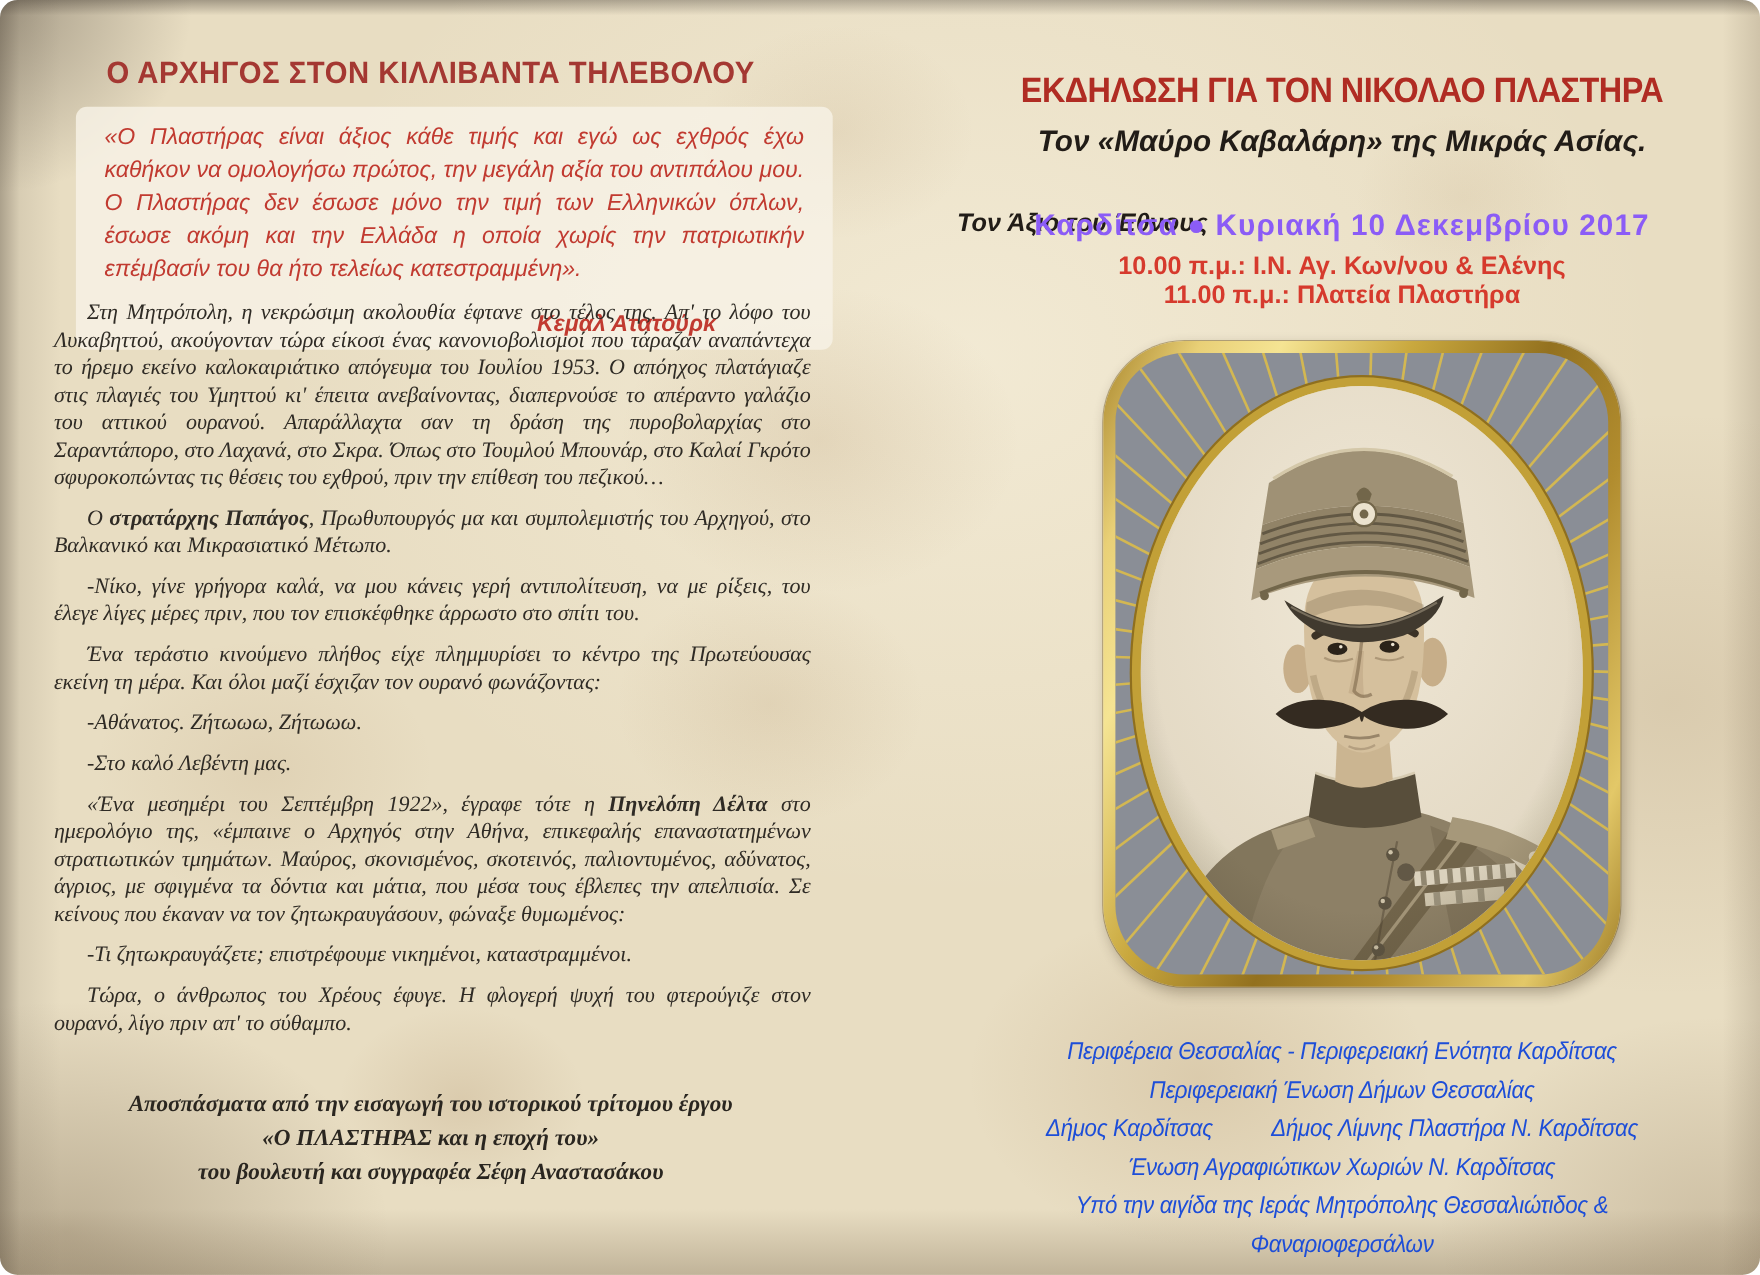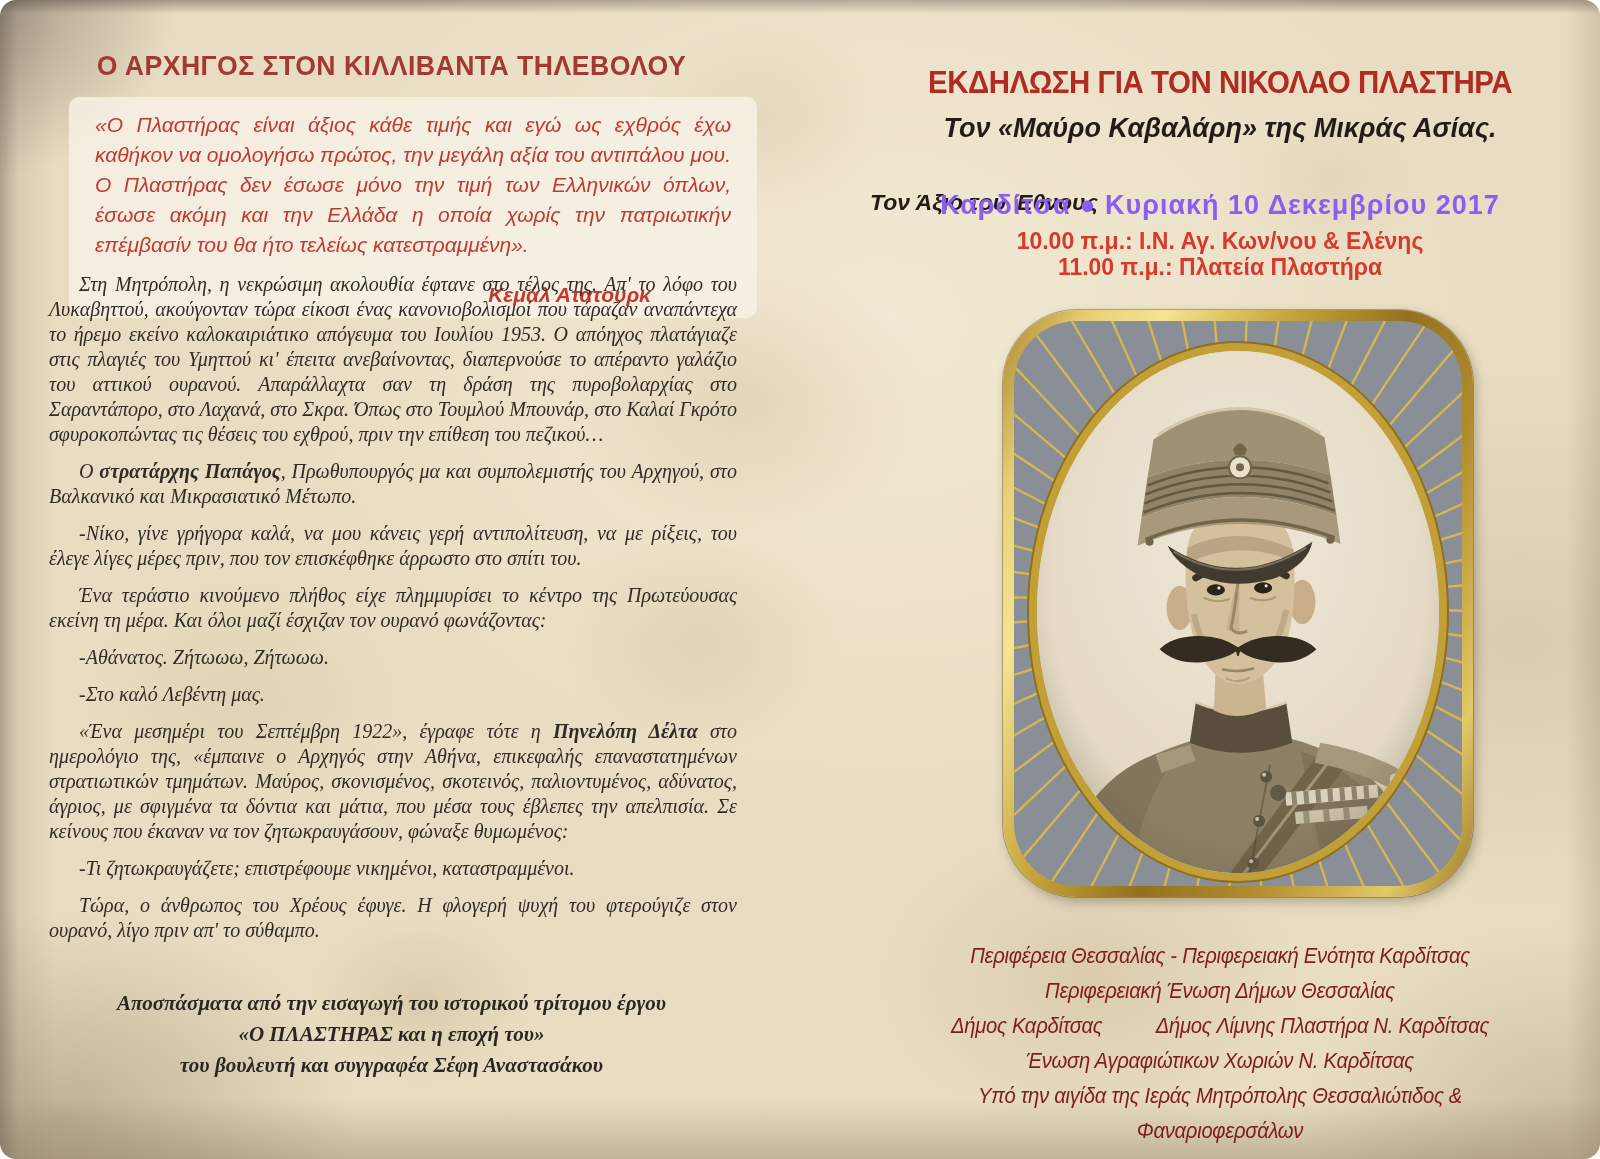--- a/index.html
+++ b/index.html
@@ -56,21 +56,21 @@
     background:linear-gradient(115deg,#a8852b 0%,#e9d077 12%,#f5e493 22%,#c9a83e 38%,#93711f 55%,#b18c2e 70%,#e3c868 88%,#9c7a24 100%);
     box-shadow:0 0 0 1px rgba(110,85,25,.45), 3px 5px 12px rgba(50,38,15,.30);}
   .frame-inner{position:relative;width:448px;height:565px;border-radius:63px;background:#8a8e96;overflow:hidden;}
   .rays{position:absolute;inset:0;width:100%;height:100%;}
   .rays line{stroke:#d7ba4e;stroke-width:2.4;opacity:.95;}
   .oval{position:absolute;left:15px;top:22px;width:418px;height:538px;box-sizing:border-box;
     border-radius:50%;border:8px solid #c2a037;background:#ece4d3;overflow:hidden;
     box-shadow:0 0 0 2px #8f6f1e, inset 0 0 0 3px #e9d07a, inset 0 0 22px rgba(60,45,20,.30);}
   .oval svg{display:block;width:100%;height:100%;}
   .credits{position:absolute;top:938px;width:100%;text-align:center;
-    font-size:22px;font-style:italic;color:#7f1d1d;line-height:35px;letter-spacing:-.3px;}
+    font-size:22px;font-style:italic;color:#1d4ed8;line-height:35px;letter-spacing:-.3px;}
   .credit-line{transform:scaleX(.92);transform-origin:50% 50%;}
   .credit-gap{display:inline-block;width:58px;}
 </style>
 </head>
 <body>
 
 <div class="canvas">
   <div class="paper"></div>
 
   <section class="page-left">

